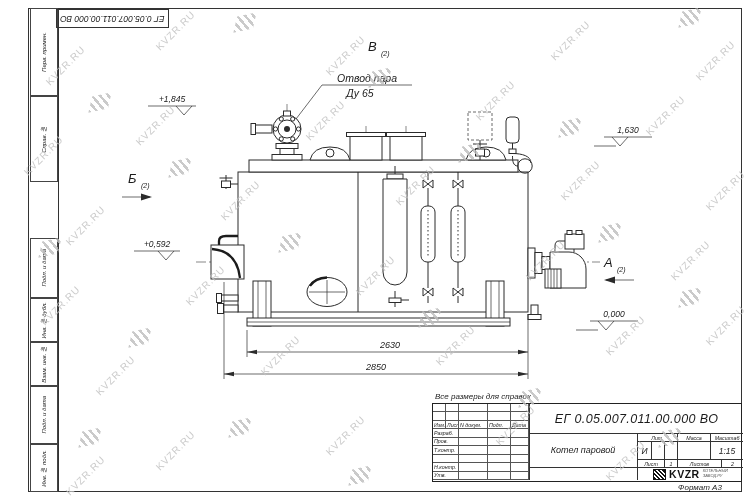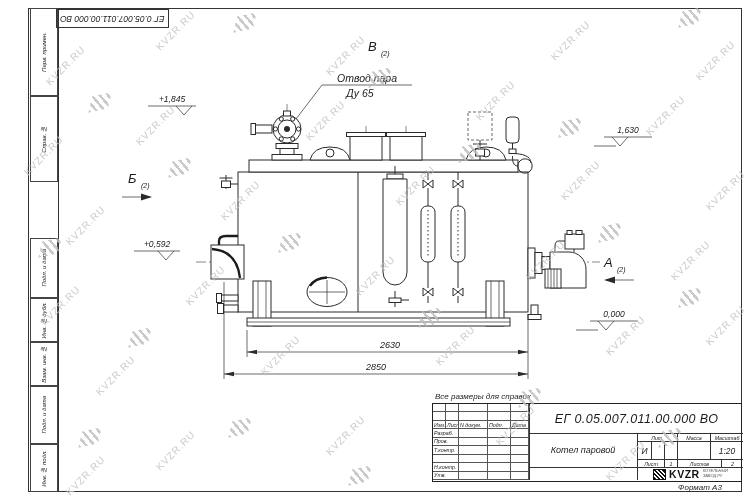--- a/index.html
+++ b/index.html
@@ -345,21 +345,21 @@
     <div class="tbr-cell bl-empty"></div>
 
     <div class="tbr-cell fs5" style="left:204px;top:29px;width:40px;height:8px">Лит.</div>
     <div class="tbr-cell fs5" style="left:244px;top:29px;width:33px;height:8px">Масса</div>
     <div class="tbr-cell fs5" style="left:277px;top:29px;width:33px;height:8px">Масштаб</div>
 
     <div class="tbr-cell fs8" style="left:204px;top:37px;width:14px;height:18px">И</div>
     <div class="tbr-cell" style="left:218px;top:37px;width:13px;height:18px"></div>
     <div class="tbr-cell" style="left:231px;top:37px;width:13px;height:18px"></div>
     <div class="tbr-cell" style="left:244px;top:37px;width:33px;height:18px"></div>
-    <div class="tbr-cell fs8" style="left:277px;top:37px;width:33px;height:18px">1:20</div>
+    <div class="tbr-cell fs8" style="left:277px;top:37px;width:33px;height:18px">1:15</div>
 
     <div class="tbr-cell fs5" style="left:204px;top:55px;width:27px;height:8px">Лист</div>
     <div class="tbr-cell fs5" style="left:231px;top:55px;width:13px;height:8px">1</div>
     <div class="tbr-cell fs5" style="left:244px;top:55px;width:44px;height:8px">Листов</div>
     <div class="tbr-cell fs5" style="left:288px;top:55px;width:22px;height:8px">2</div>
 
     <div class="tbr-cell logo-cell">
       <span class="logo-mark"></span>
       <span class="logo-word">KVZR</span>
       <span class="logo-sub">

